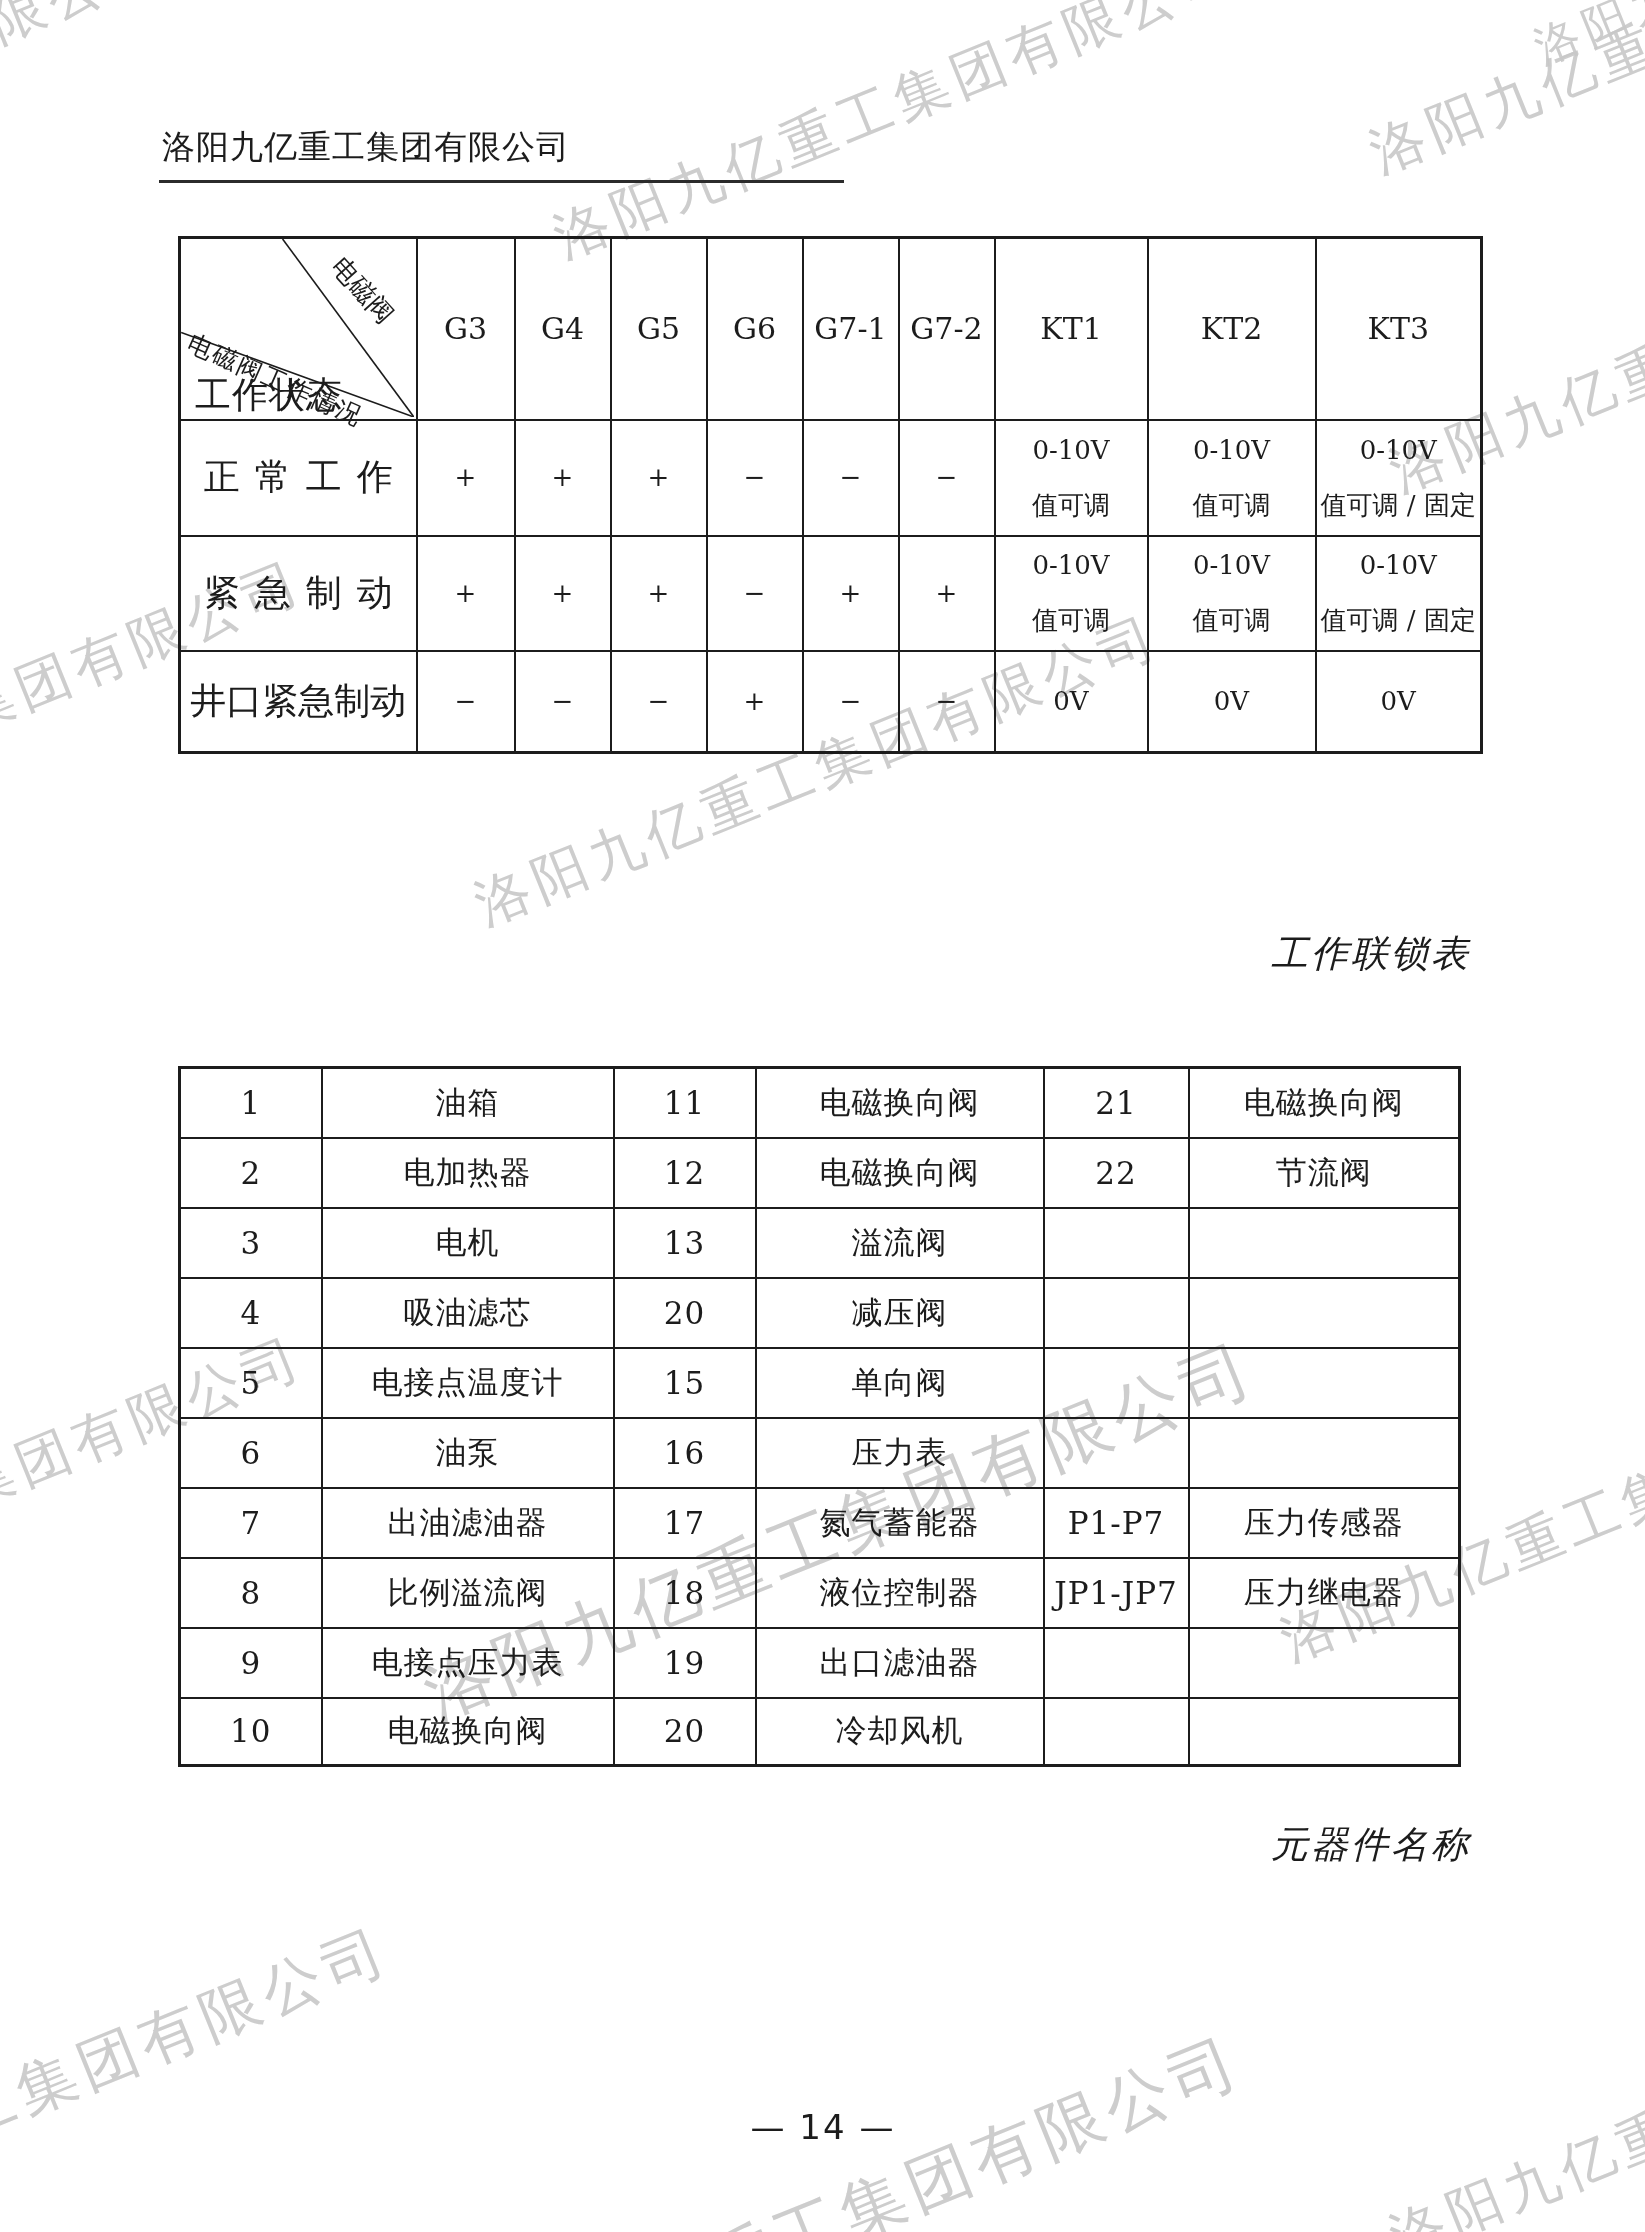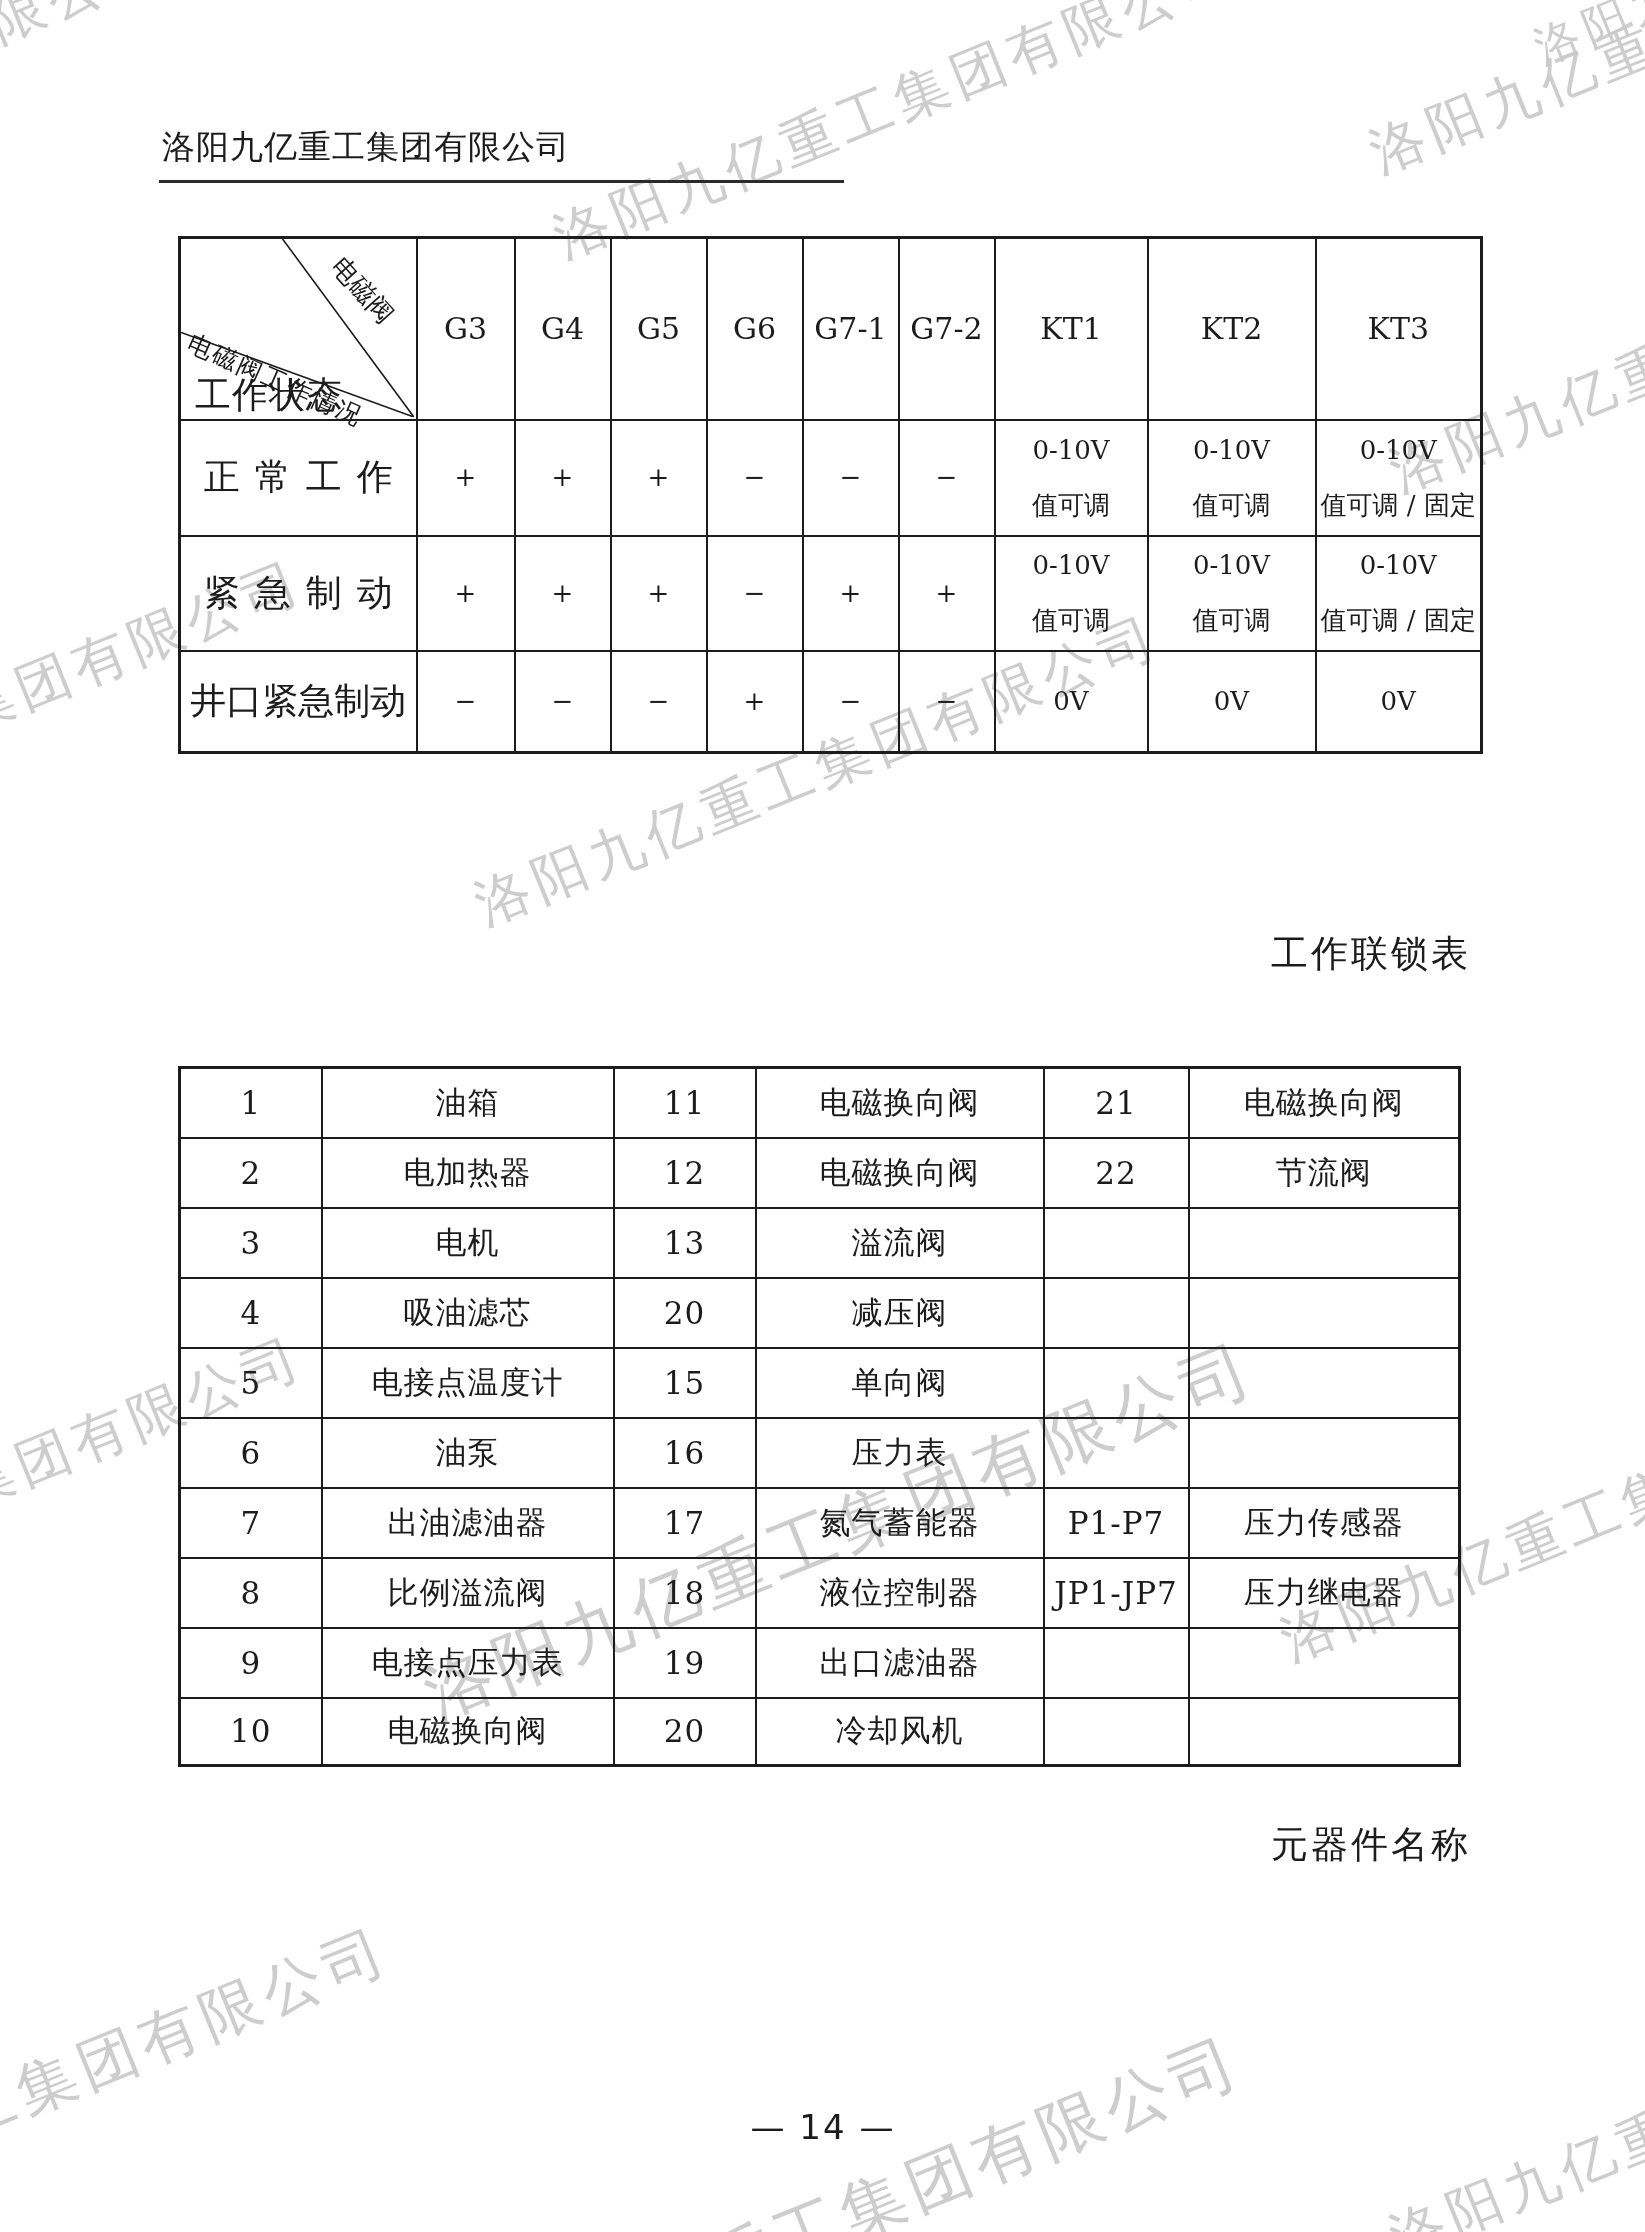--- a/index.html
+++ b/index.html
@@ -28,21 +28,21 @@
   
   .corner { position:relative; padding:0; }
   .corner svg { position:absolute; left:0; top:0; }
   .corner .lbl { position:absolute; white-space:nowrap; }
   .lbl-top    { left:127px; top:34px; width:109px; font-size:26px; transform:rotate(48deg); transform-origin:50% 50%; }
   .lbl-mid    { left:8px;  top:86px;  font-size:25px; letter-spacing:2px; transform:rotate(24deg); transform-origin:0 50%; }
   .lbl-bottom { left:14px; top:132px; font-size:36px; letter-spacing:1px; }
   .t2 { left:178px; top:1066px; width:1280px; border:3px solid #1c1c1c; }
   .t2 td { border:2px solid #1c1c1c; padding:0; text-align:center; vertical-align:middle; font-size:31px; letter-spacing:1px; }
   
-  .caption { position:absolute; right:175px; font-size:37px; letter-spacing:3px; }
+  .caption { position:absolute; right:175px; font-size:37px; letter-spacing:3px;font-style:italic; }
   .cap1 { top:929px; }
   .cap2 { top:1820px;text-align:right; }
   .pageno {
     position:absolute; left:0; right:0; top:2107px; text-align:center;
     font-size:34px; font-family:"DejaVu Sans", sans-serif; letter-spacing:2px;
   }
 </style>
 </head>
 <body>
 

